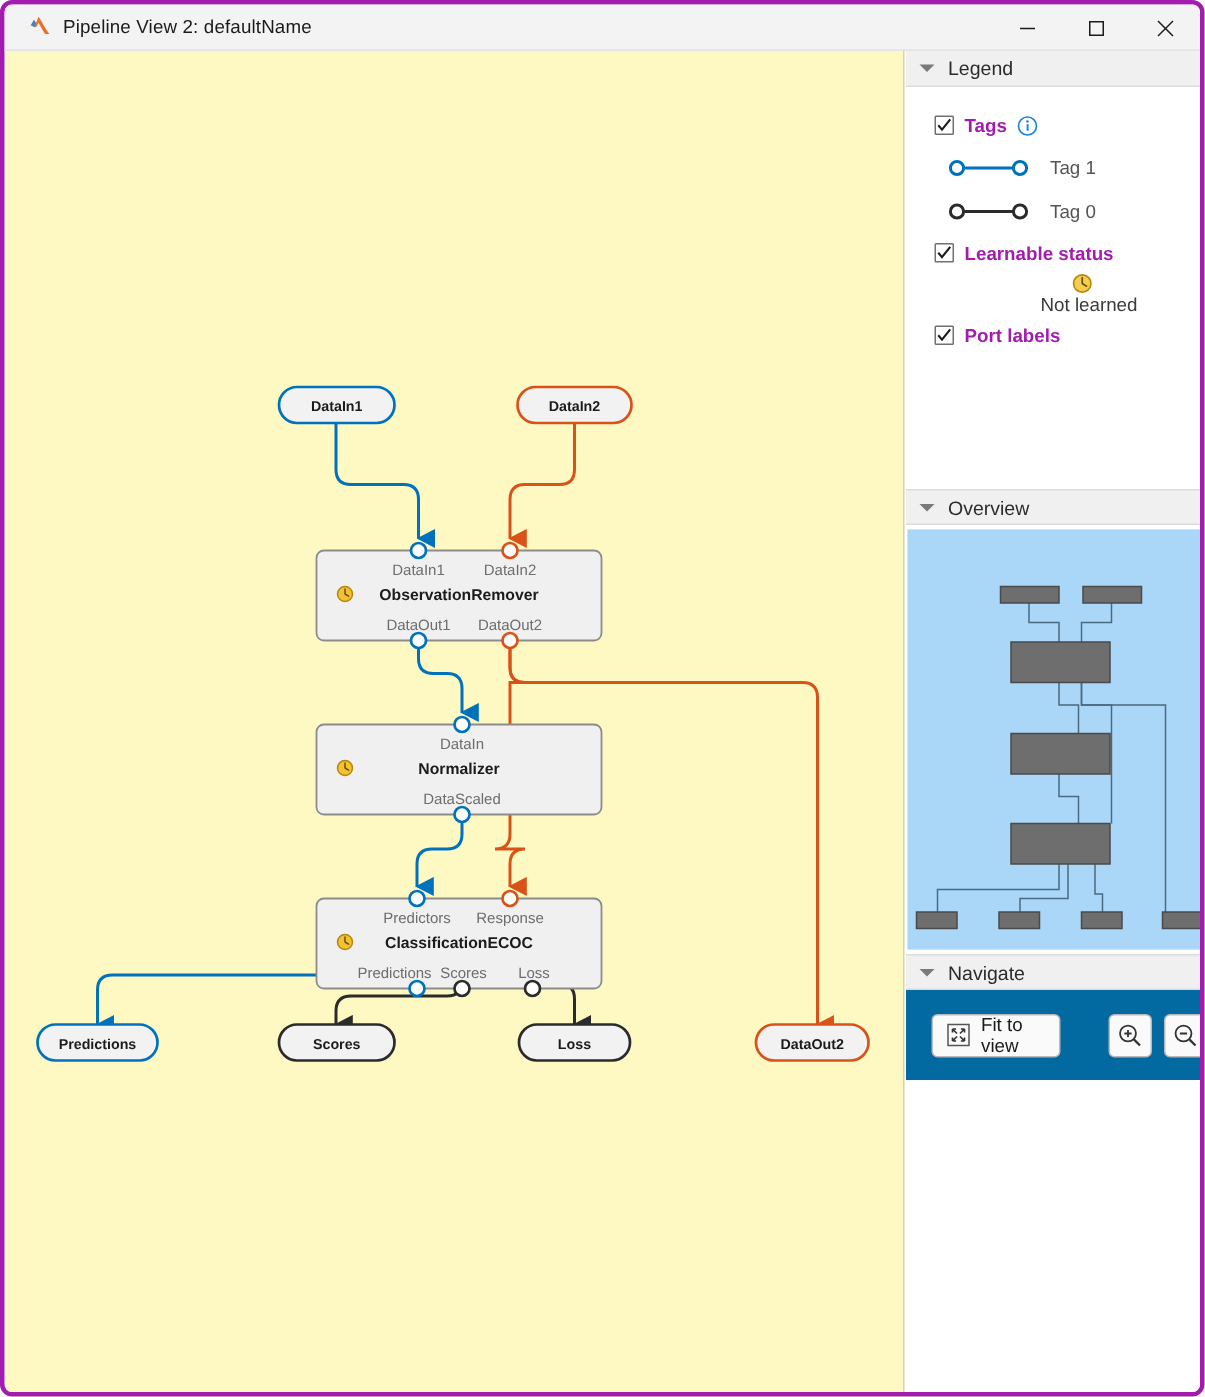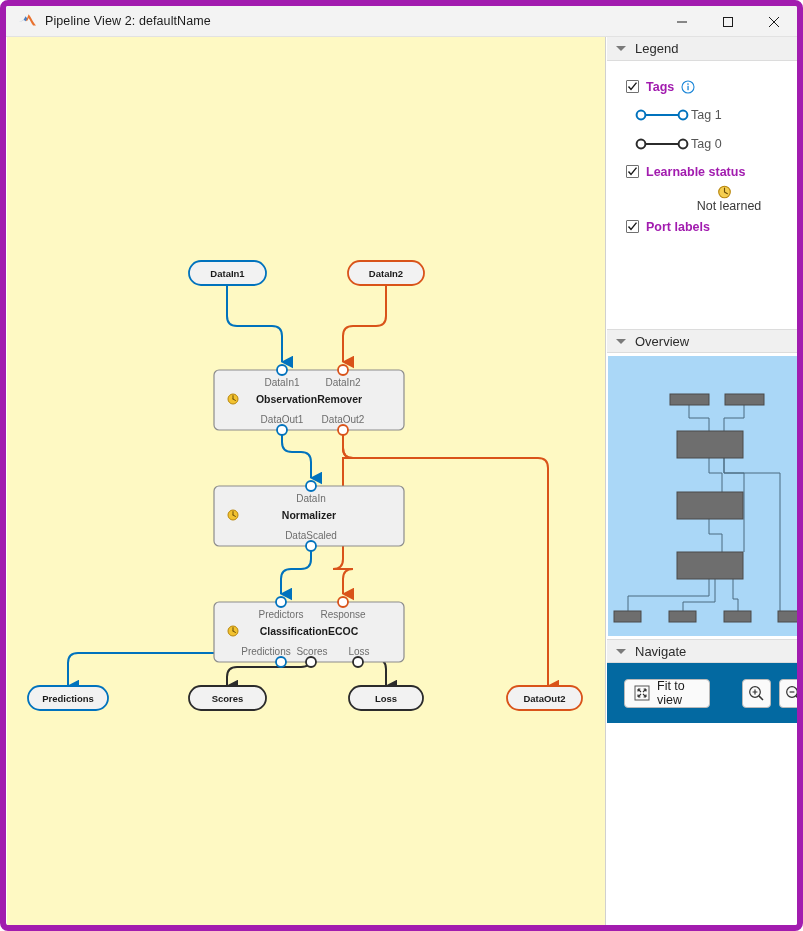--- a/index.html
+++ b/index.html
@@ -6,21 +6,21 @@
   html,body{margin:0;padding:0;}
   body{
     width:803px;height:931px;overflow:hidden;
     font-family:"Liberation Sans", sans-serif;
     background:#ffffff;
     -webkit-font-smoothing:antialiased;
   }
   #window{
     position:absolute;left:0;top:0;width:803px;height:931px;
     background:#ffffff;
-    border:6px solid #a21caf;
+    border:3px solid #a21caf;
     border-radius:8px;
     box-sizing:border-box;
     overflow:hidden;
   }
   
   #titlebar{
     position:absolute;left:0;top:0;width:100%;height:31px;
     background:#f3f3f3;
     border-bottom:1px solid #e2e2e2;
     box-sizing:border-box;
@@ -74,21 +74,21 @@
   .cbx{
     width:13px;height:13px;border:1px solid #707070;background:#fff;
     border-radius:1px;margin-right:7px;flex:none;position:relative;
     box-sizing:border-box;
   }
   .cbx svg{position:absolute;left:0px;top:0px;}
   .lg-label{font-size:12.5px;color:#a21caf;font-weight:bold;}
   .info-ic{margin-left:7px;flex:none;display:block;}
   .tag-row{display:flex;align-items:center;height:29px;padding-left:27px;}
   .tag-swatch{width:56px;flex:none;display:block;}
-  .tag-name{font-size:12.5px;color:#555;margin-left:1px;}
+  .tag-name{font-size:12.5px;color:#555;margin-left:13px;}
   .status-row{display:flex;align-items:center;height:28px;padding-left:34px;flex-direction:column;}
   .status-name{font-size:12.5px;color:#3a3a3a;margin-left:9px;}
   
   #overview-body{
     height:286px;background:#ffffff;box-sizing:border-box;
     padding:3px 1px 3px 1px;
   }
   #overview-map{width:199px;height:280px;background:#aad7f7;display:block;}
   
   #navigate-body{height:60px;background:#0369a1;display:flex;align-items:center;padding-left:17px;box-sizing:border-box;}

